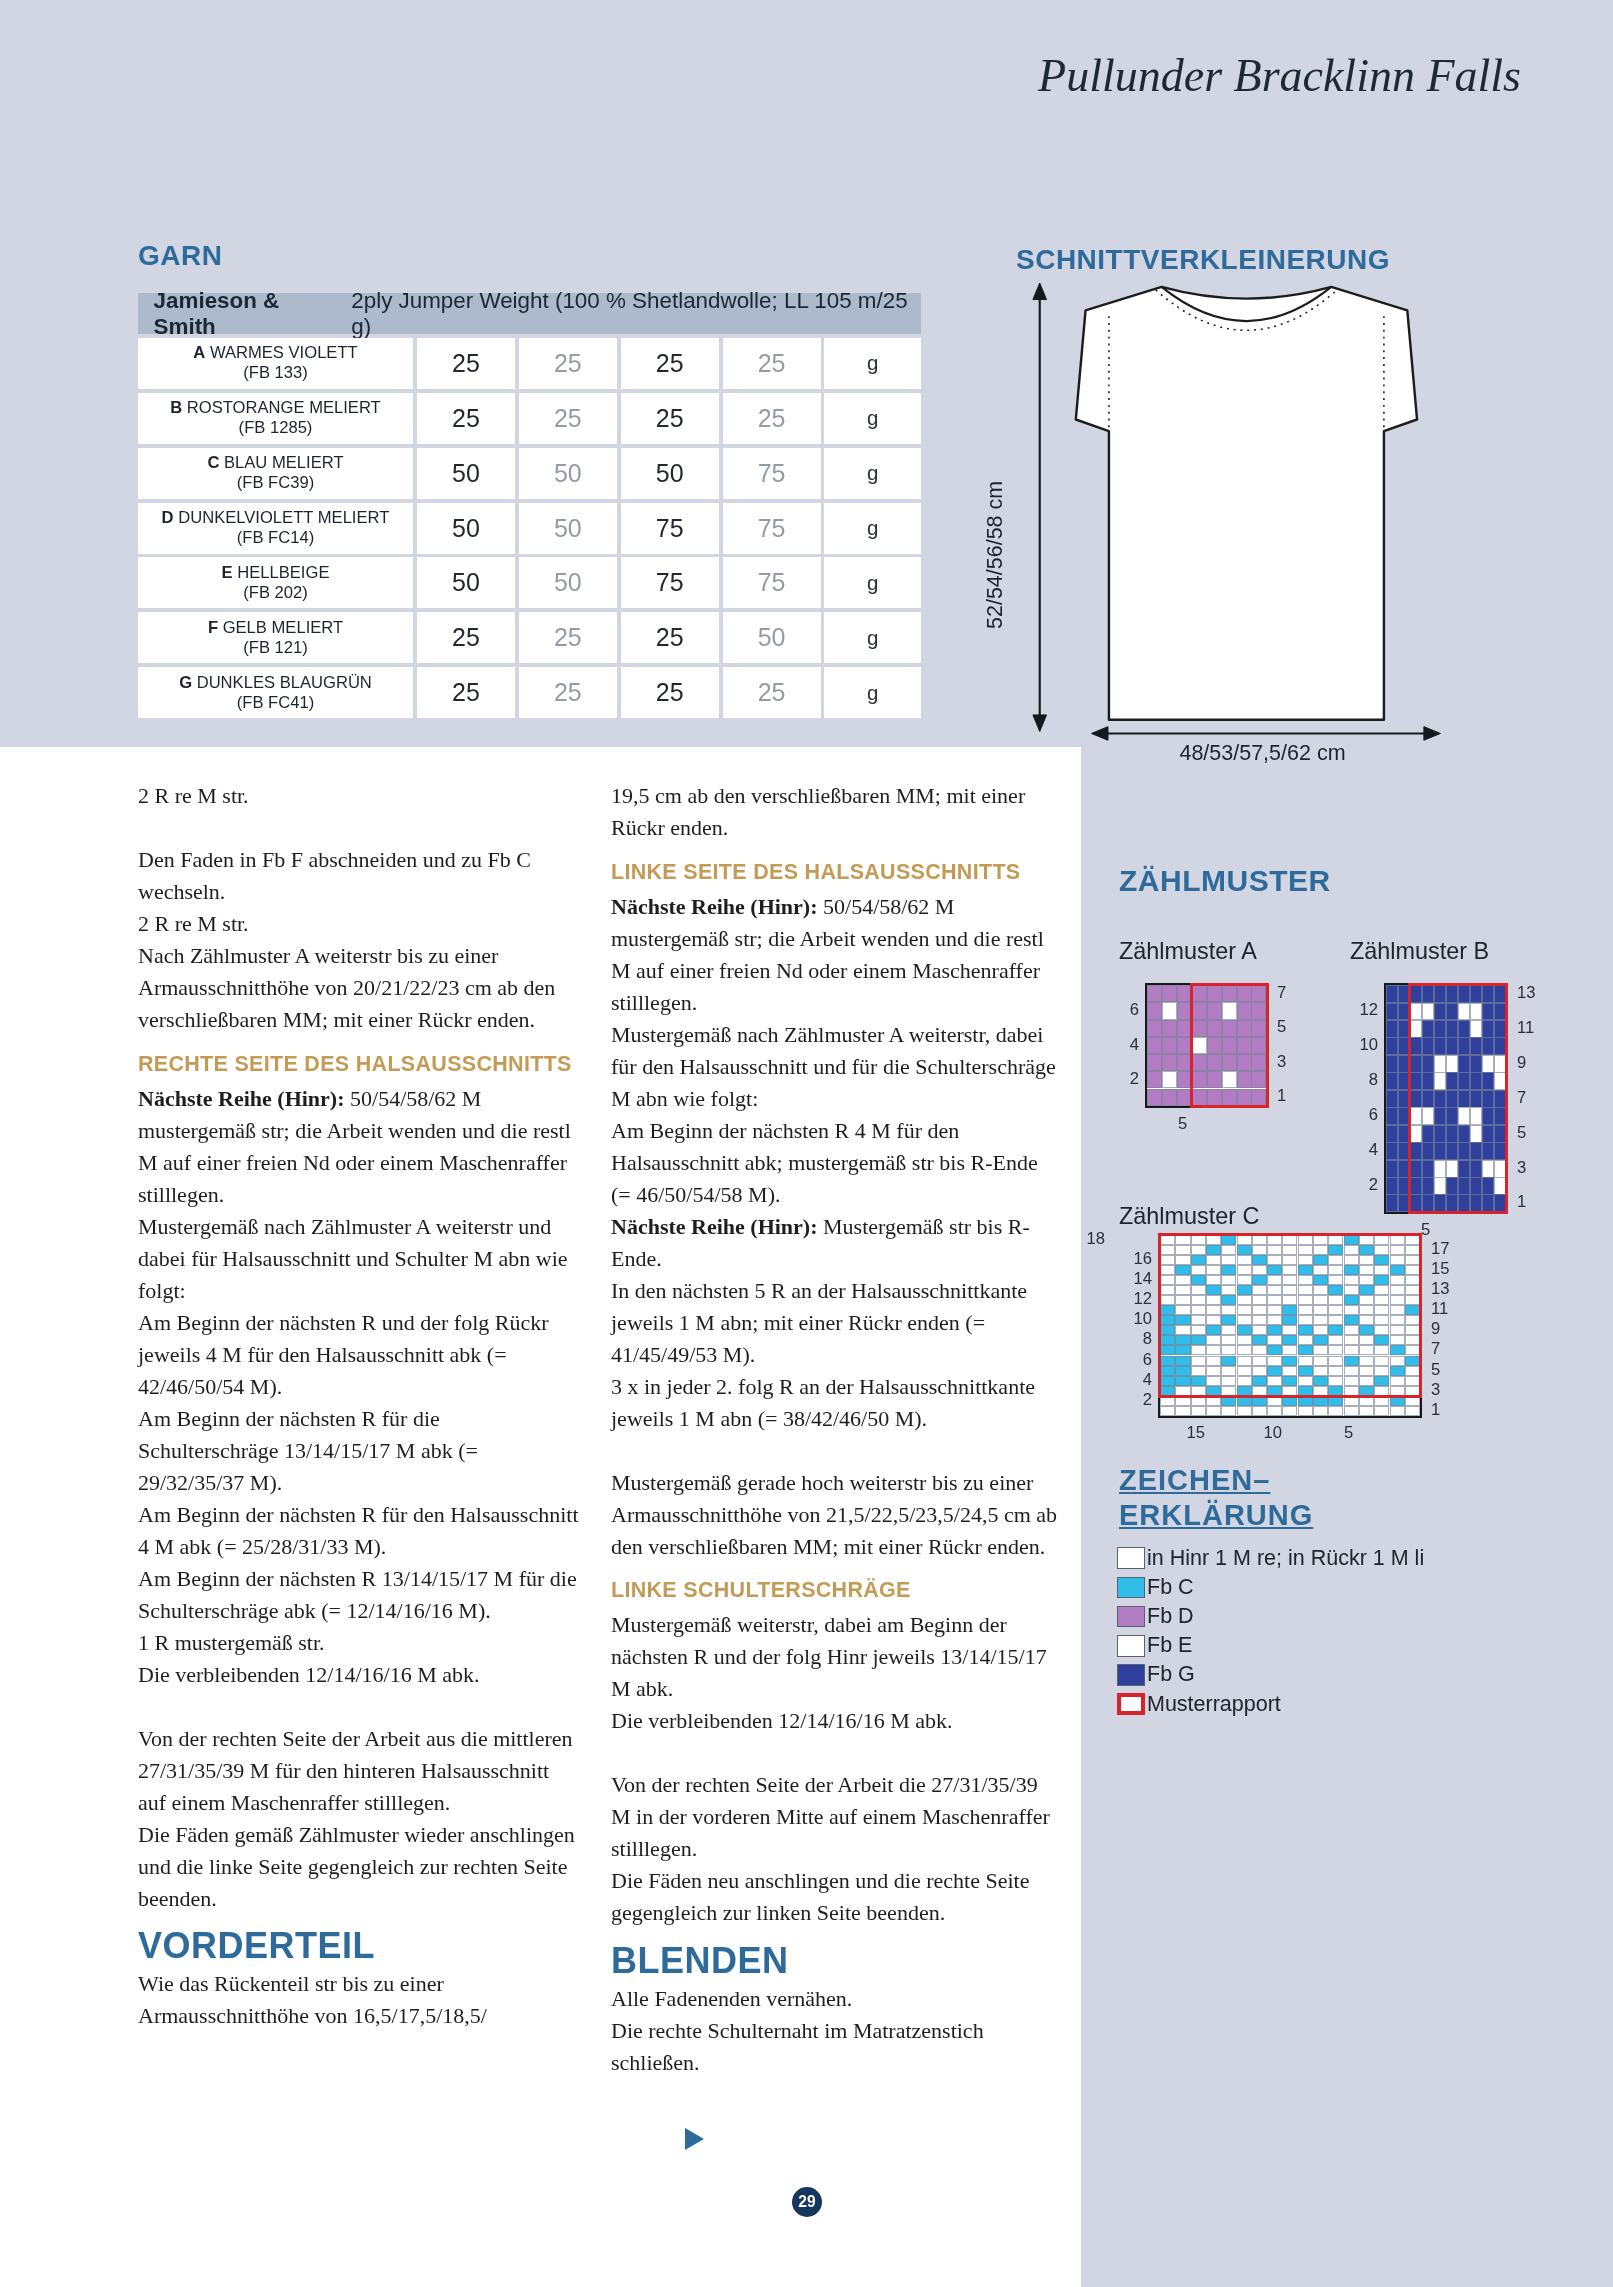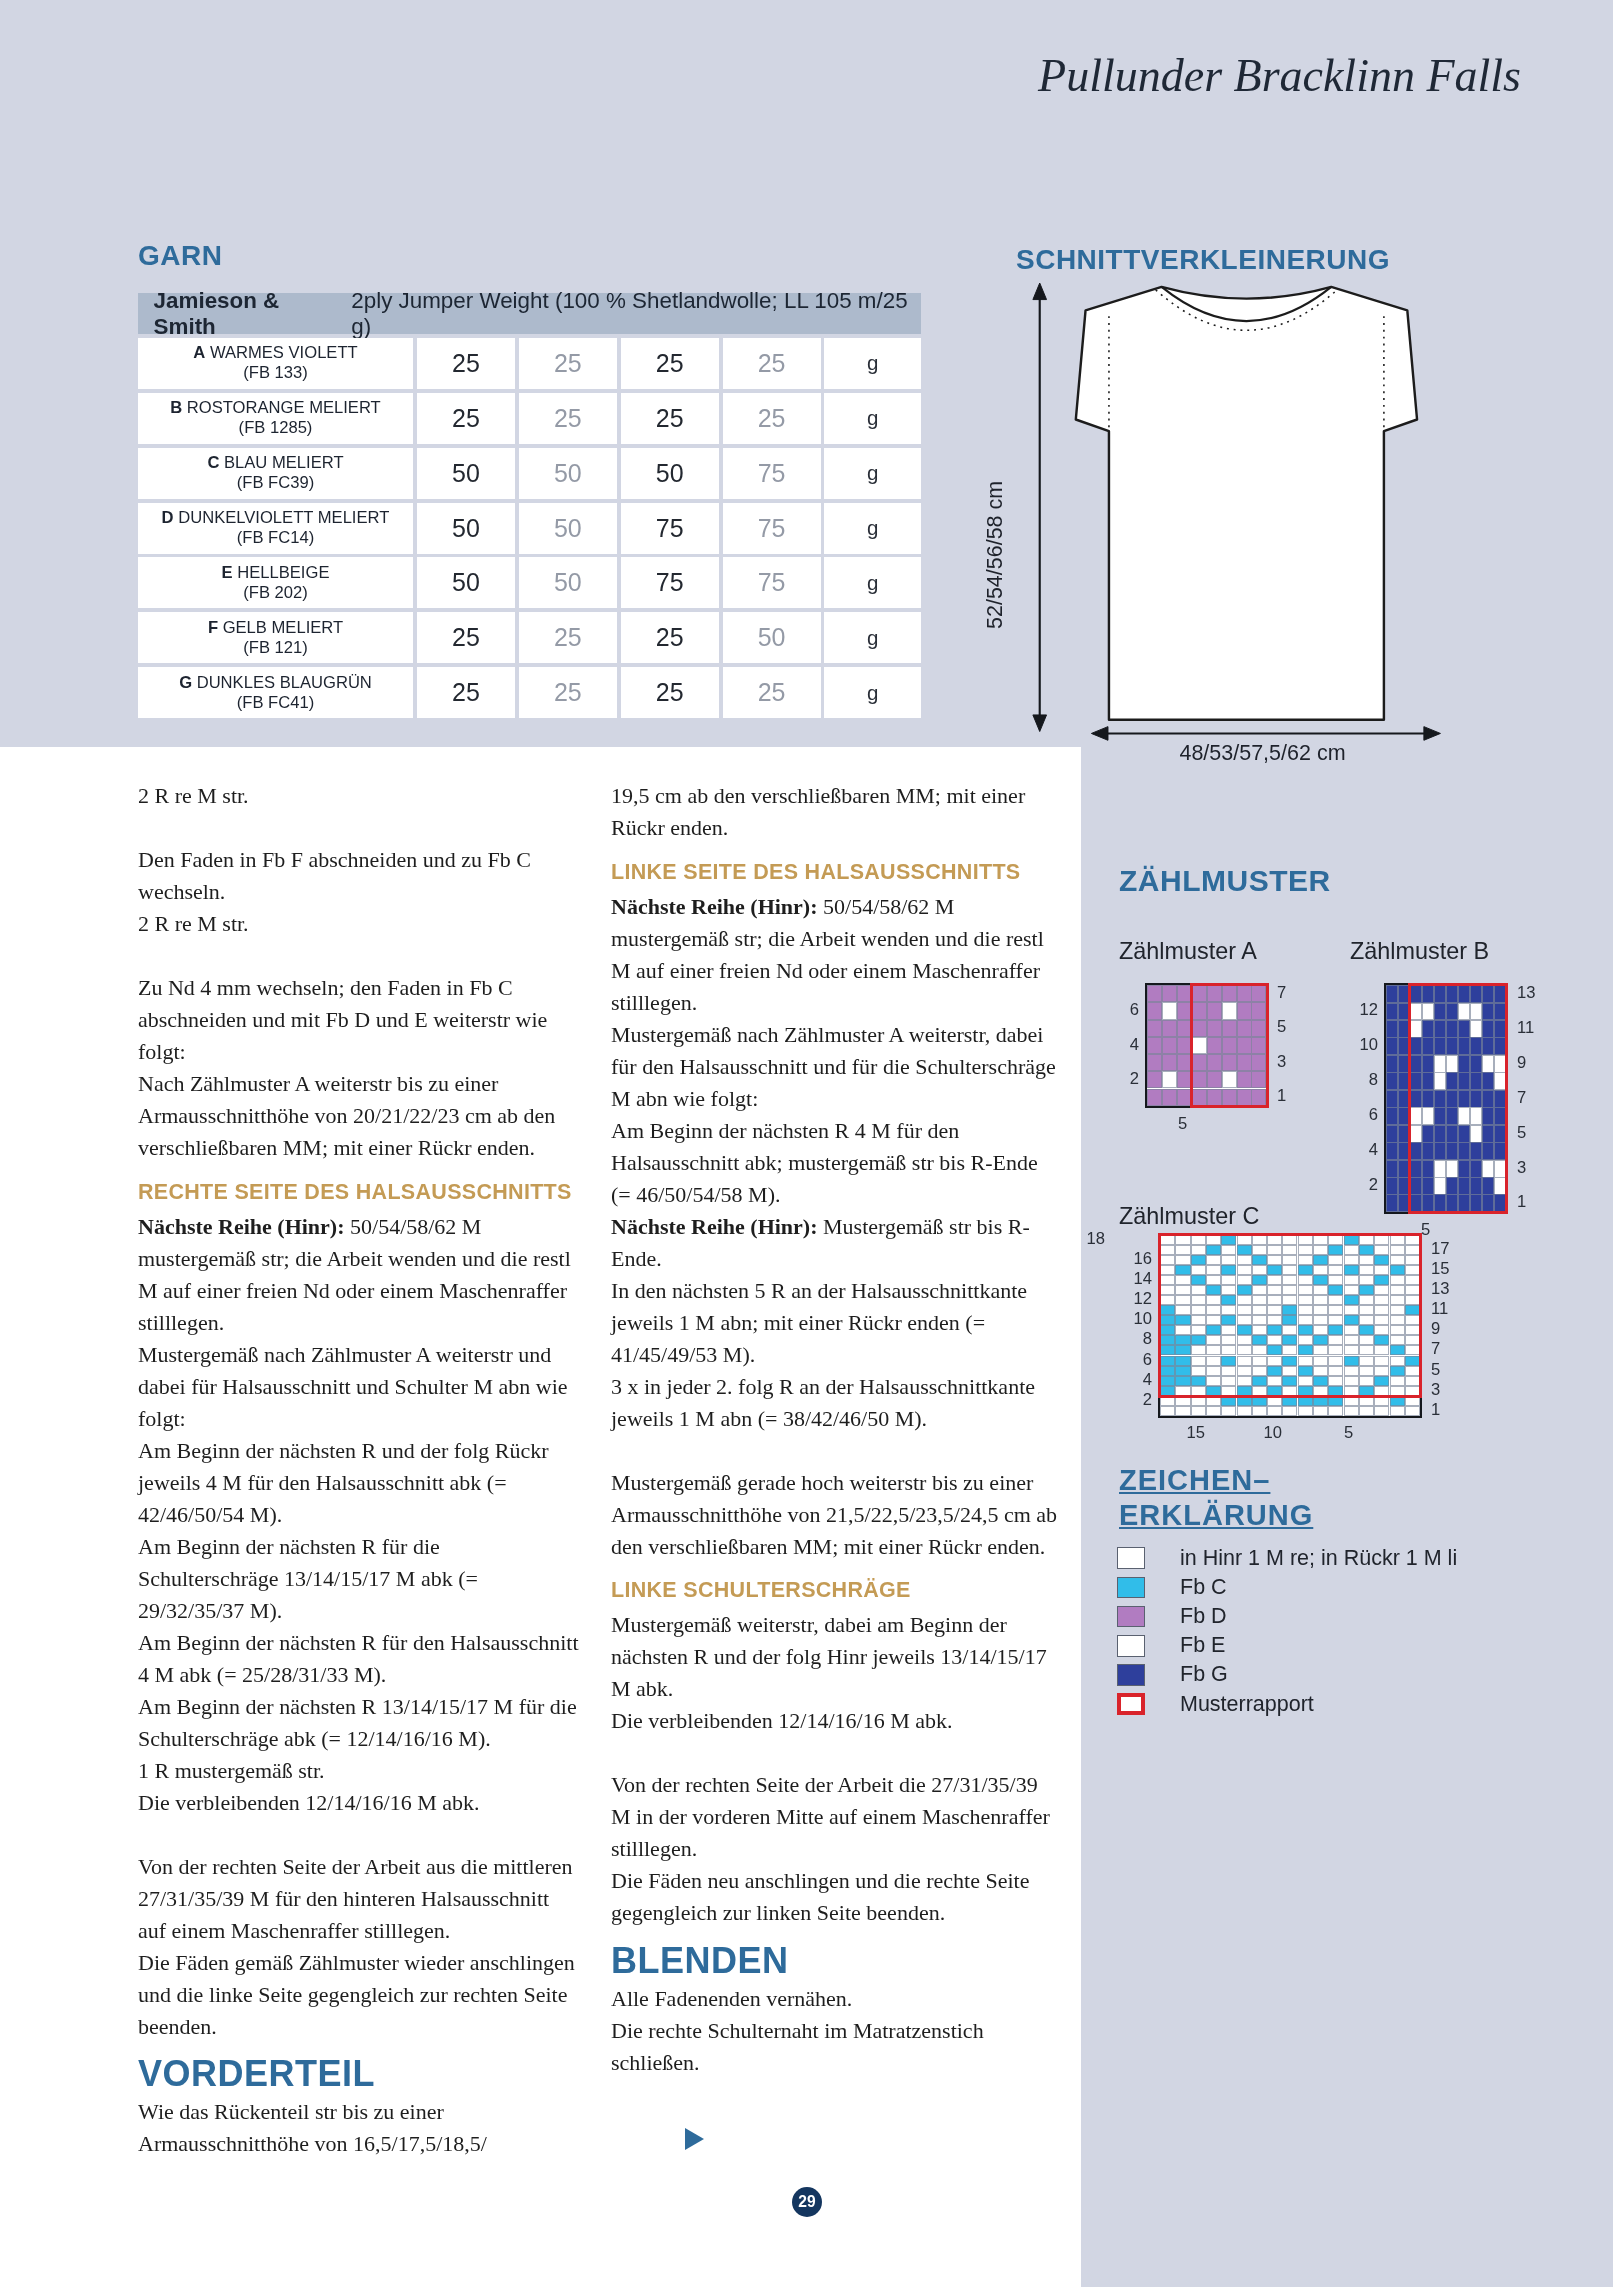--- a/index.html
+++ b/index.html
@@ -47,21 +47,21 @@
   .cell{position:absolute;box-sizing:border-box;border:0.5px solid rgba(122,132,152,.65);}
   .rapport-box{position:absolute;box-sizing:border-box;border:3.9px solid #d9232b;pointer-events:none;}
   .num{position:absolute;font-size:16.6px;color:#2a2f38;width:29px;}
   .num.l{text-align:right;}
   .num.b{text-align:center;width:23.4px;}
   
   .legend{position:absolute;left:1117px;top:1547px;}
   .leg-item{display:flex;align-items:center;margin-bottom:6.8px;height:22.4px;}
   .sw{width:28px;height:21.5px;border:1.5px solid #5a6170;box-sizing:border-box;background:#fff;flex:none;}
   .sw.rapport{border:4.9px solid #d9232b;}
-  .leg-item span{margin-left:35px;font-size:21.5px;color:#20242c;white-space:nowrap;}
+  .leg-item span{margin-left:2px;font-size:21.5px;color:#20242c;white-space:nowrap;}
   
   .tri{position:absolute;left:685px;top:2128px;width:0;height:0;border-left:19.5px solid #2e6b9b;
        border-top:11.7px solid transparent;border-bottom:11.7px solid transparent;}
   .badge{position:absolute;left:792px;top:2187px;width:30px;height:30px;border-radius:50%;
          background:#14365f;color:#fff;display:flex;align-items:center;justify-content:center;
          font-size:15.6px;font-weight:bold;}
 </style>
 </head>
 <body>
 
@@ -169,21 +169,20 @@
       <polygon points="462,472 445,465 445,479"></polygon>
     </g>
   </svg>
   <div class="vlabel">52/54/56/58 cm</div>
   <div class="wlabel">48/53/57,5/62 cm</div>
 
   <div class="col" id="col-left">
       <p class="">2 R re M str.</p>
       <p class="gap">Den Faden in Fb F abschneiden und zu Fb C wechseln.</p>
       <p class="">2 R re M str.</p>
-      <p class="gap">Zu Nd 4 mm wechseln; den Faden in Fb C abschneiden und mit Fb D und E weiterstr wie folgt:</p>
       <p class="">Nach Zählmuster A weiterstr bis zu einer Armausschnitthöhe von 20/21/22/23 cm ab den verschließbaren MM; mit einer Rückr enden.</p>
       <div class="gold">RECHTE SEITE DES HALSAUSSCHNITTS</div>
       <p class=""><b>Nächste Reihe (Hinr):</b> 50/54/58/62 M mustergemäß str; die Arbeit wenden und die restl M auf einer freien Nd oder einem Maschenraffer stilllegen.</p>
       <p class="">Mustergemäß nach Zählmuster A weiterstr und dabei für Halsausschnitt und Schulter M abn wie folgt:</p>
       <p class="">Am Beginn der nächsten R und der folg Rückr jeweils 4 M für den Halsausschnitt abk (= 42/46/50/54 M).</p>
       <p class="">Am Beginn der nächsten R für die Schulterschräge 13/14/15/17 M abk (= 29/32/35/37 M).</p>
       <p class="">Am Beginn der nächsten R für den Halsausschnitt 4 M abk (= 25/28/31/33 M).</p>
       <p class="">Am Beginn der nächsten R 13/14/15/17 M für die Schulterschräge abk (= 12/14/16/16 M).</p>
       <p class="">1 R mustergemäß str.</p>
       <p class="">Die verbleibenden 12/14/16/16 M abk.</p>

